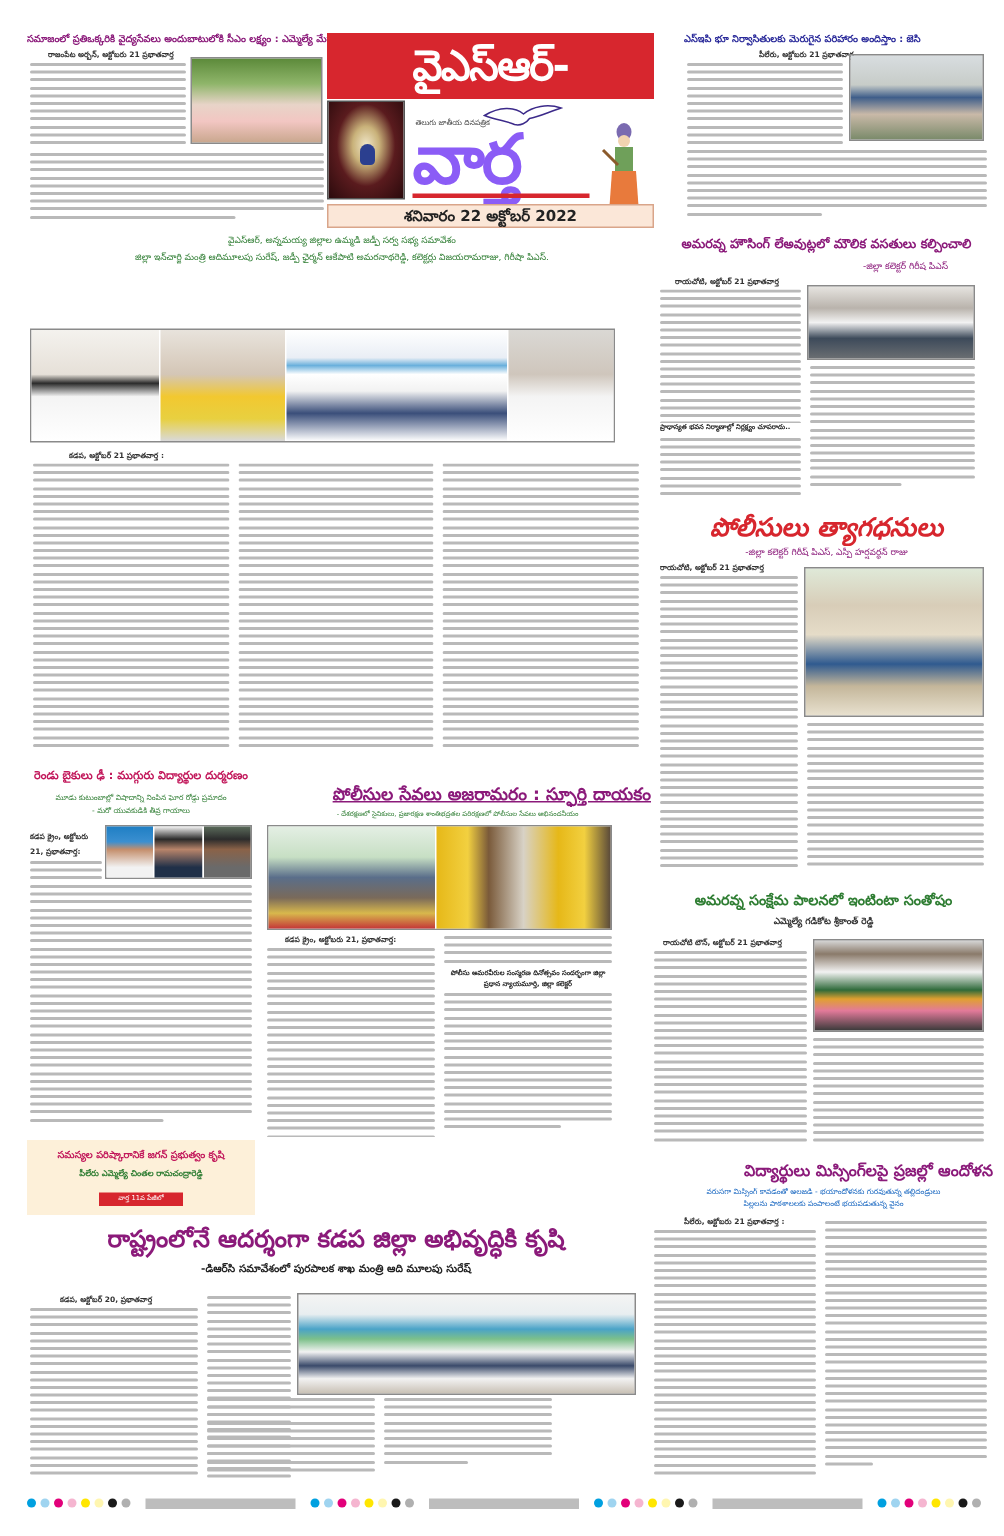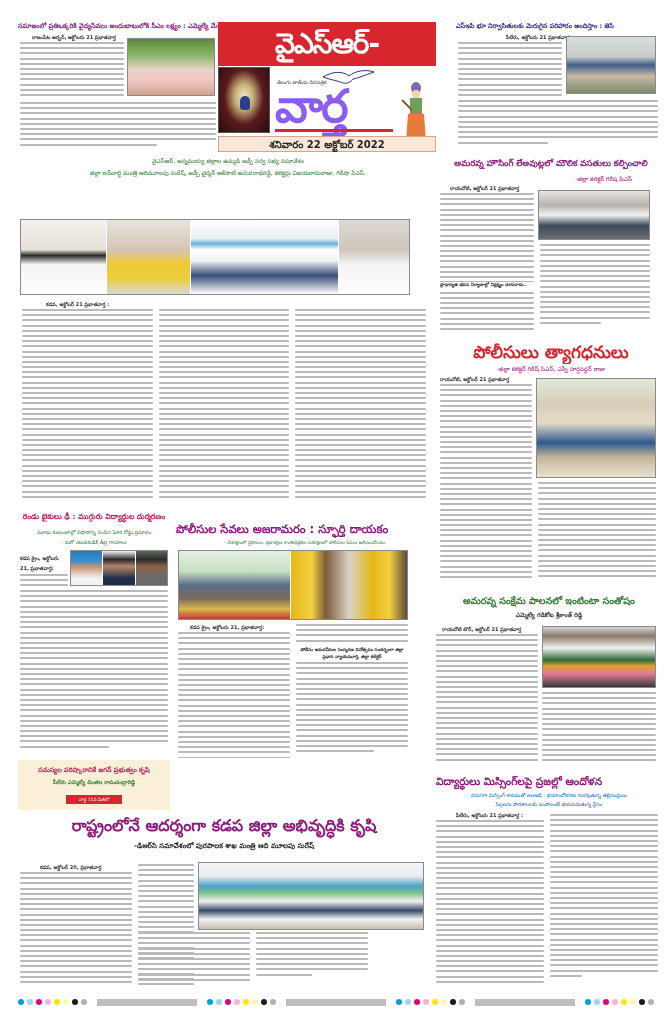--- a/index.html
+++ b/index.html
@@ -295,21 +295,21 @@
       <div class="ln"></div>
       <div class="ln"></div>
       <div class="ln"></div>
       <div class="ln"></div>
       <div class="ln"></div>
       <div class="ln" style="width:55%"></div>
   </div>
 </div>
 
 <div class="abs" style="left:440px;top:340px;width:222px;height:245px;">
-  <div class="hl" style="font-size:17px;color:#d7262e;text-align:center;line-height:24px;">పోలీసులు త్యాగధనులు</div>
+  <div class="hl" style="font-size:17px;color:#d7262e;text-align:center;line-height:24px;font-style:italic;">పోలీసులు త్యాగధనులు</div>
   <div class="sub" style="color:#8b1a7a;margin-top:1px;">-జిల్లా కలెక్టర్ గిరీష్ పిఎస్, ఎస్పీ హర్షవర్ధన్ రాజు</div>
   <div class="dateline abs" style="left:0;top:36px;">రాయచోటి, అక్టోబర్ 21 ప్రభాతవార్త</div>
   <div class="photo" style="left:96px;top:38px;width:120px;height:100px;background:linear-gradient(180deg,#dfe9d8 0%,#d8cdb8 25%,#e5dcc8 45%,#2f5a8f 65%,#c4b69a 80%,#e8e1cf 100%);"></div>
   <div class="body-text abs" style="left:0;top:44px;width:92px;height:198px;">
     <div class="ln"></div>
       <div class="ln"></div>
       <div class="ln"></div>
       <div class="ln"></div>
       <div class="ln"></div>
       <div class="ln"></div>
@@ -419,21 +419,21 @@
   </div>
 </div>
 
 <div class="abs box-ad" style="left:18px;top:760px;width:152px;height:50px;">
   <div class="hl" style="font-size:6.5px;color:#c2185b;text-align:center;margin-top:6px;">సమస్యల పరిష్కారానికే జగన్ ప్రభుత్వం కృషి</div>
   <div class="sub" style="color:#2e7d32;margin-top:4px;font-size:5.5px;font-weight:bold;">పీలేరు ఎమ్మెల్యే చింతల రామచంద్రారెడ్డి</div>
   <div class="abs" style="left:48px;top:35px;width:56px;height:9px;background:#d7262e;color:#fff;font-size:4.5px;text-align:center;line-height:9px;">వార్త 11వ పేజీలో</div>
 </div>
 
 <div class="abs" style="left:176px;top:520px;width:258px;height:240px;">
-  <div class="hl" style="font-size:11.5px;color:#8b1a7a;text-align:left;line-height:18px;">పోలీసుల సేవలు అజరామరం : స్ఫూర్తి దాయకం</div>
+  <div class="hl" style="font-size:11.5px;color:#8b1a7a;text-align:right;line-height:18px;text-decoration:underline;">పోలీసుల సేవలు అజరామరం : స్ఫూర్తి దాయకం</div>
   <div class="sub" style="color:#2e7d32;margin-top:2px;font-size:4.5px;">- దేశరక్షణలో సైనికులు, ప్రజారక్షణ శాంతిభద్రతల పరిరక్షణలో పోలీసుల సేవలు అభినందనీయం</div>
   <div class="abs" style="left:2px;top:30px;width:230px;height:70px;display:flex;border:1px solid #8a8a8a;">
     <div style="flex:0 0 112px;background:linear-gradient(180deg,#e4efe4 0%,#c7dfc4 30%,#5a6e8a 50%,#7a6a5a 70%,#d8b84c 85%,#c43838 100%);border-right:1px solid #fff;"></div>
     <div style="flex:1;background:linear-gradient(90deg,#e6b818 0%,#f2d040 18%,#7a5a3a 30%,#d8d2c6 50%,#e6b818 70%,#f2d040 85%,#5a4a3a 100%);"></div>
   </div>
   <div class="dateline abs" style="left:14px;top:104px;">కడప క్రైం, అక్టోబరు 21, ప్రభాతవార్త:</div>
   <div class="body-text abs" style="left:2px;top:112px;width:112px;height:126px;">
     <div class="ln"></div>
       <div class="ln"></div>
       <div class="ln"></div>
@@ -533,21 +533,21 @@
       <div class="ln"></div>
       <div class="ln"></div>
       <div class="ln"></div>
       <div class="ln"></div>
       <div class="ln"></div>
       <div class="ln"></div>
   </div>
 </div>
 
 <div class="abs" style="left:436px;top:772px;width:226px;height:216px;">
-  <div class="hl" style="font-size:10.5px;color:#8b1a7a;text-align:left;line-height:18px;">విద్యార్థులు మిస్సింగ్‌లపై ప్రజల్లో ఆందోళన</div>
+  <div class="hl" style="font-size:10.5px;color:#8b1a7a;text-align:right;line-height:18px;">విద్యార్థులు మిస్సింగ్‌లపై ప్రజల్లో ఆందోళన</div>
   <div class="sub" style="color:#1565c0;margin-top:2px;font-size:5px;">వరుసగా మిస్సింగ్ కావడంతో అలజడి - భయాందోళనకు గురవుతున్న తల్లిదండ్రులు</div>
   <div class="sub" style="color:#1565c0;margin-top:2px;font-size:5px;">పిల్లలను పాఠశాలలకు పంపాలంటే భయపడుతున్న వైనం</div>
   <div class="dateline abs" style="left:20px;top:40px;">పీలేరు, అక్టోబరు 21 ప్రభాతవార్త :</div>
   <div class="body-text abs" style="left:0;top:48px;width:108px;height:164px;">
     <div class="ln"></div>
       <div class="ln"></div>
       <div class="ln"></div>
       <div class="ln"></div>
       <div class="ln"></div>
       <div class="ln"></div>

